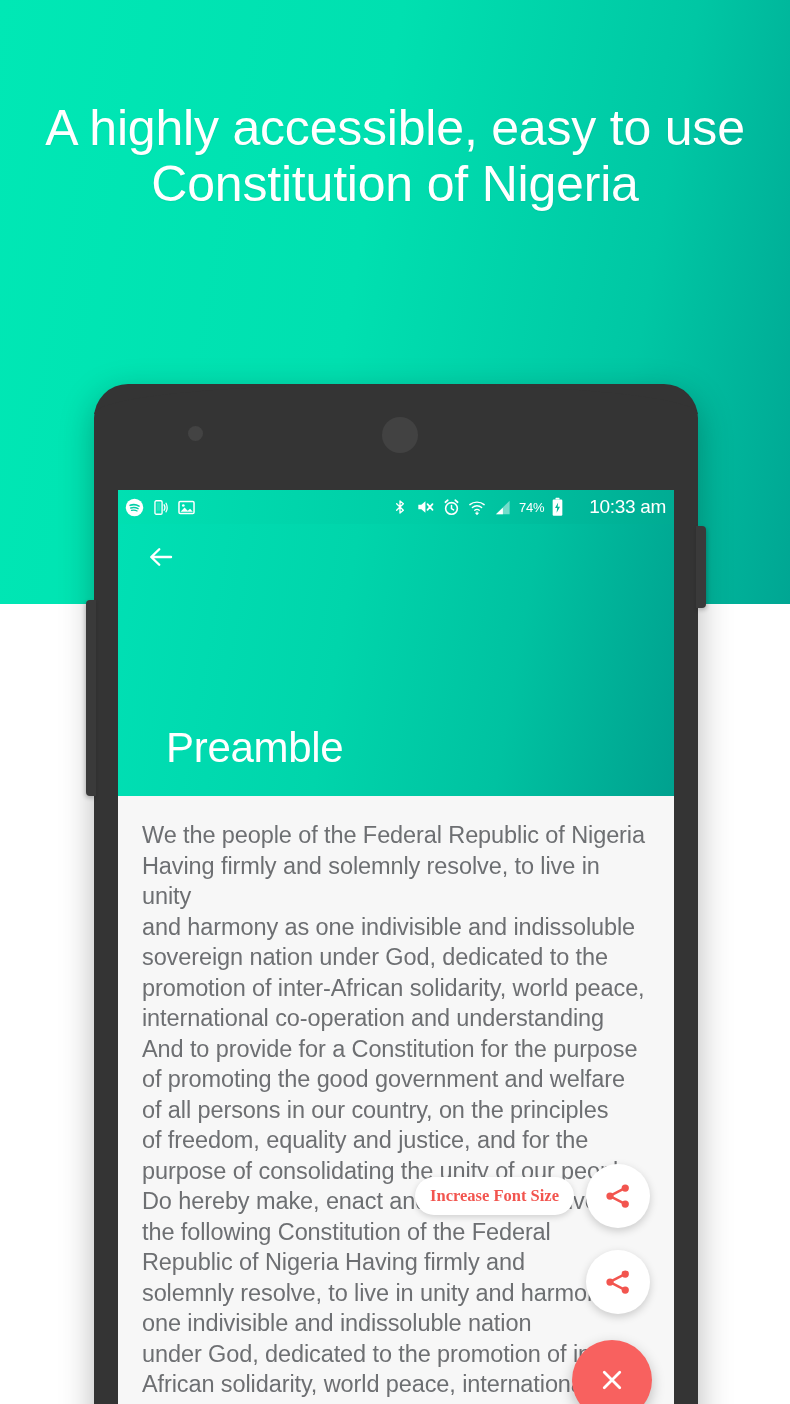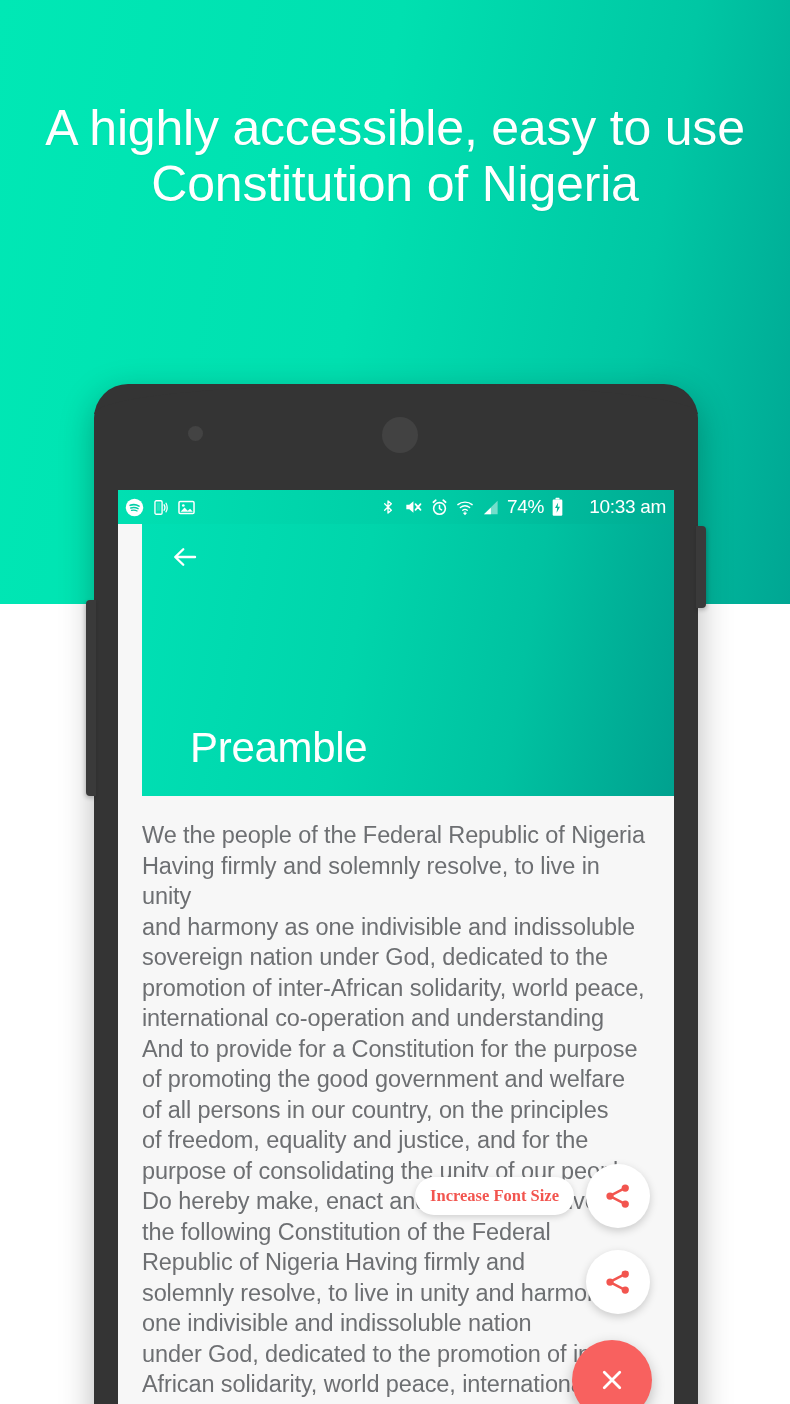--- a/index.html
+++ b/index.html
@@ -96,29 +96,28 @@
     display:flex; align-items:center;
     padding:0 8px 0 7px;
     color:#ffffff;
   }
   #status-left { display:flex; align-items:center; gap:7px; }
   #status-right {
     margin-left:auto;
     display:flex; align-items:center; gap:7px;
   }
   .sb-ico { display:block; }
-  #battery-pct { font-size:19px; letter-spacing:-.3px; }
+  #battery-pct { font-size:13px; letter-spacing:-.3px; }
   #clock { font-size:19px; letter-spacing:-.3px; margin-left:18px; }
 
   
   #app-bar {
     position:relative;
     height:272px;
     background:linear-gradient(100deg,#00e0b4 0%,#00d5ab 40%,#00c2a1 70%,#00a18f 100%);
-    margin-left:24px;
   }
   #back-button {
     position:absolute; left:26px; top:16px;
     width:34px; height:34px;
     display:flex; align-items:center; justify-content:center;
   }
   #app-bar-title {
     position:absolute; left:48px; bottom:24px;
     color:#ffffff;
     font-size:42px;

